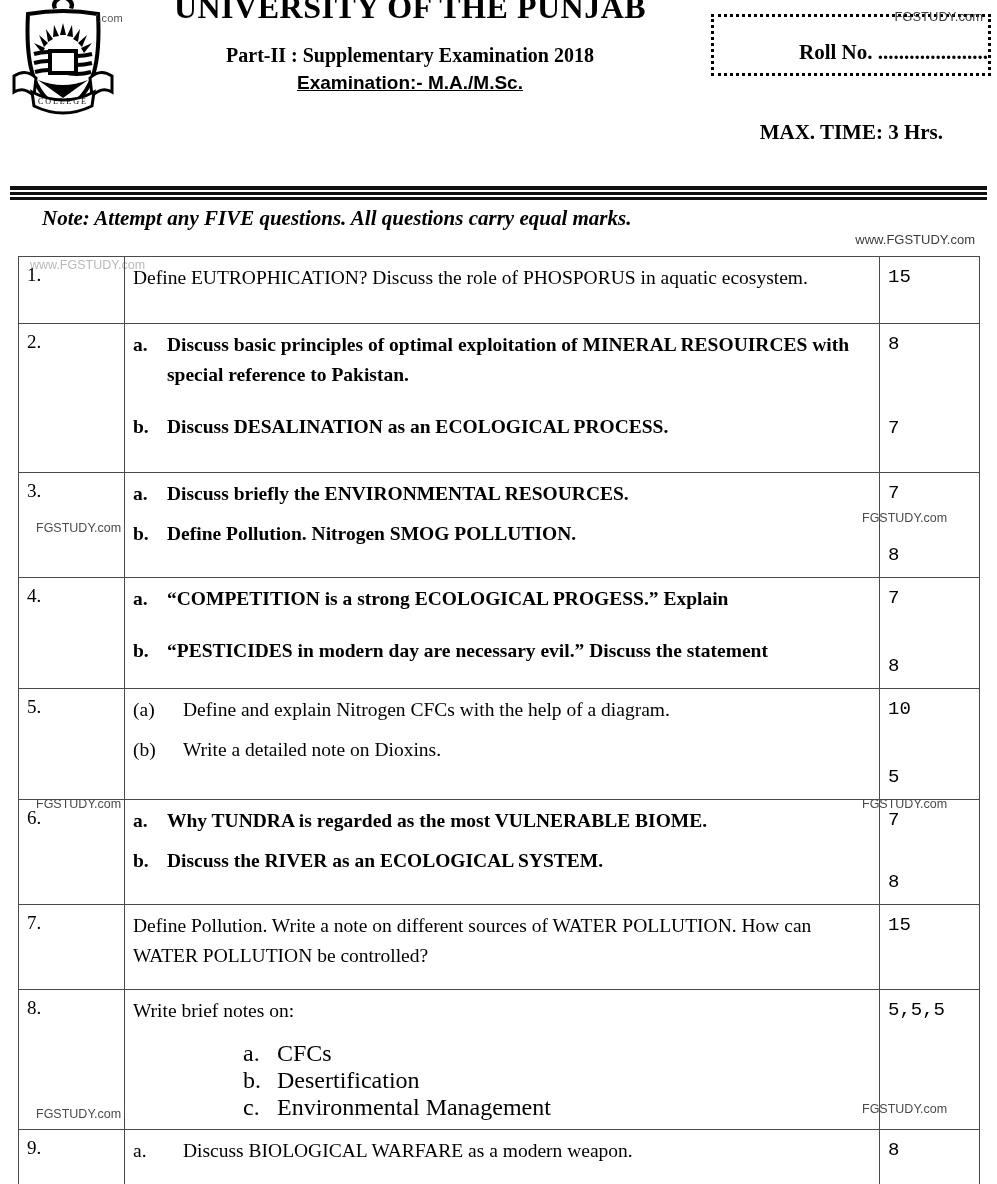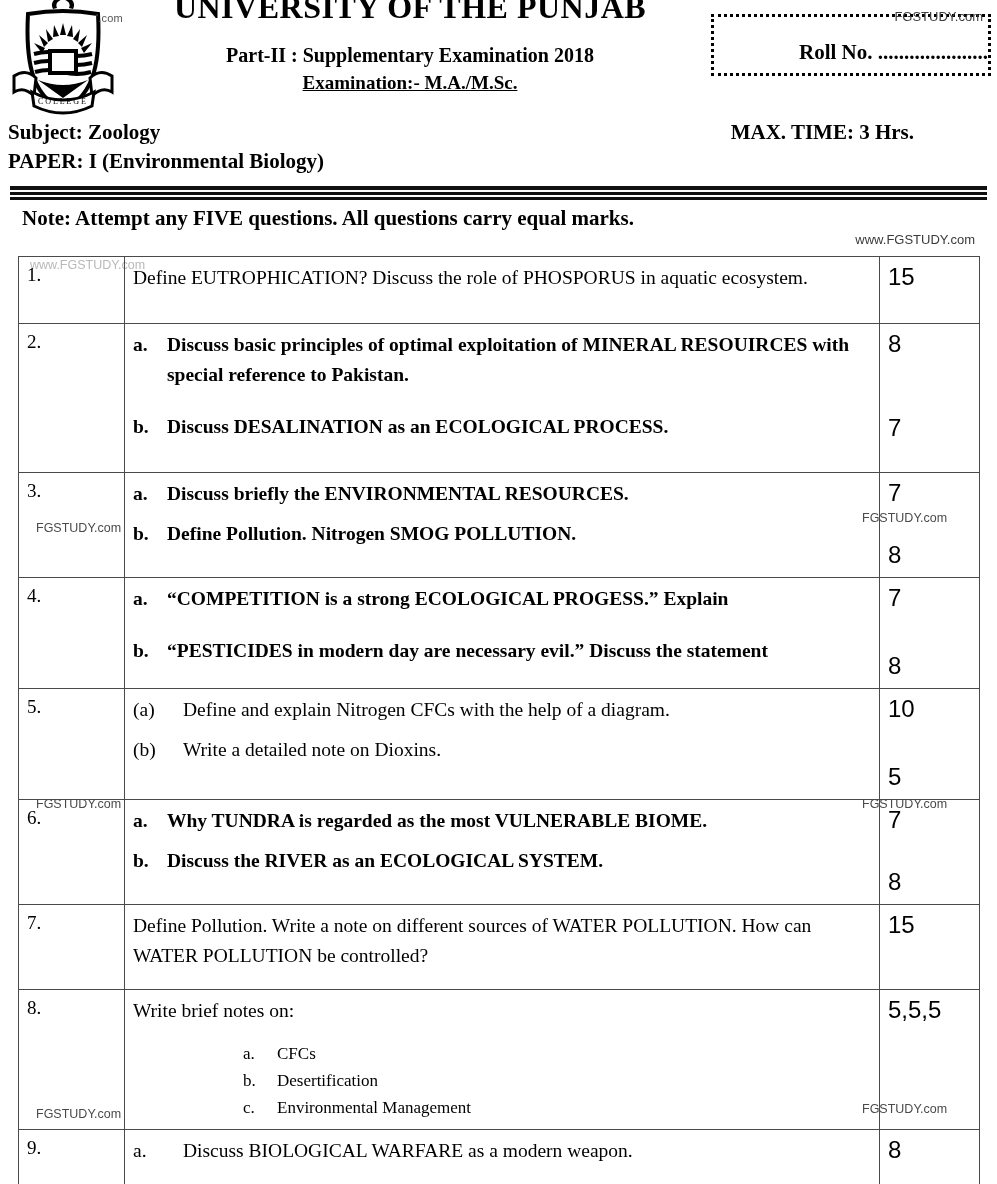--- a/index.html
+++ b/index.html
@@ -56,21 +56,21 @@
     white-space: nowrap;
   }
   .exam-line {
     font-family: "Liberation Serif", serif;
     font-weight: bold;
     font-size: 20px;
     line-height: 26px;
     margin-top: 20px;
   }
   .exam-type {
-    font-family: Liberation Serif, serif;
+    font-family: Liberation Sans, sans-serif;
     font-weight: bold;
     font-size: 19px;
     line-height: 26px;
     text-decoration: underline;
     margin-top: 2px;
   }
 
   .rollno-wrap {
     position: absolute;
     right: 6px;
@@ -109,21 +109,21 @@
   .subject-line, .paper-line {
     font-family: "Liberation Serif", serif;
     font-weight: bold;
     font-size: 21px;
     line-height: 29px;
     white-space: nowrap;
   }
 
   .maxinfo-block {
     position: absolute;
-    right: 83px;
+    right: 54px;
     top: 118px;
     text-align: left;
   }
   .max-time, .max-marks {
     font-family: "Liberation Serif", serif;
     font-weight: bold;
     font-size: 21px;
     line-height: 29px;
     white-space: nowrap;
   }
@@ -142,24 +142,25 @@
     right: 10px;
     background: #111;
   }
   .divider .b1 { top: 0px;  height: 4px; }
   .divider .b2 { top: 6px;  height: 3px; }
   .divider .b3 { top: 11px; height: 3px; }
 
   
   .note {
     position: absolute;
-    left: 22px;
+    left: 42px;
     top: 206px;
     font-family: "Liberation Serif", serif;
     font-weight: bold;
+    font-style: italic;
     font-size: 21px;
     white-space: nowrap;
   }
 
   .wm-note {
     position: absolute;
     right: 22px;
     top: 232px;
     font-family: "Liberation Sans", sans-serif;
     font-size: 13px;
@@ -188,38 +189,38 @@
     font-size: 19px;
     line-height: 24px;
     padding-left: 6px;
   }
   .qtext {
     font-family: "Liberation Serif", serif;
     font-size: 19.5px;
     line-height: 30px;
   }
   .qmarks {
-    font-family: Liberation Sans, sans-serif;
-    font-size: 24px;
+    font-family: Liberation Mono, monospace;
+    font-size: 19px;
     line-height: 28px;
     padding-left: 8px;
     margin-top: 48px;
   }
   .qtext .part { display: block; }
   .gap-sm { height: 10px; }
   .gap-md { height: 22px; }
 
   .sublist {
     margin: 14px 0 0 0;
     padding: 0 0 0 110px;
     list-style: none;
   }
   .sublist li {
     font-family: "Liberation Serif", serif;
-    font-size: 17px;
+    font-size: 24px;
     line-height: 27px;
     white-space: nowrap;
   }
   .sublist li .lbl {
     display: inline-block;
     width: 34px;
   }
 
   .hang {
     display: block;
@@ -309,24 +310,20 @@
     <div class="exam-type">Examination:- M.A./M.Sc.</div>
   </div>
 
   <div class="rollno-wrap">
     <div class="wm-top">FGSTUDY.com</div>
     <div class="rollno-box">
       <span class="rollno-label">Roll No. .....................</span>
     </div>
   </div>
 
-  <div class="subject-block">
-    <div class="subject-line">Subject: Zoology</div>
-    <div class="paper-line">PAPER: I (Environmental Biology)</div>
-  </div>
 
   <div class="maxinfo-block">
     <div class="max-time">MAX. TIME: 3 Hrs.</div>
   </div>
 </div>
 
 <div class="divider">
   <div class="bar b1"></div>
   <div class="bar b2"></div>
   <div class="bar b3"></div>

